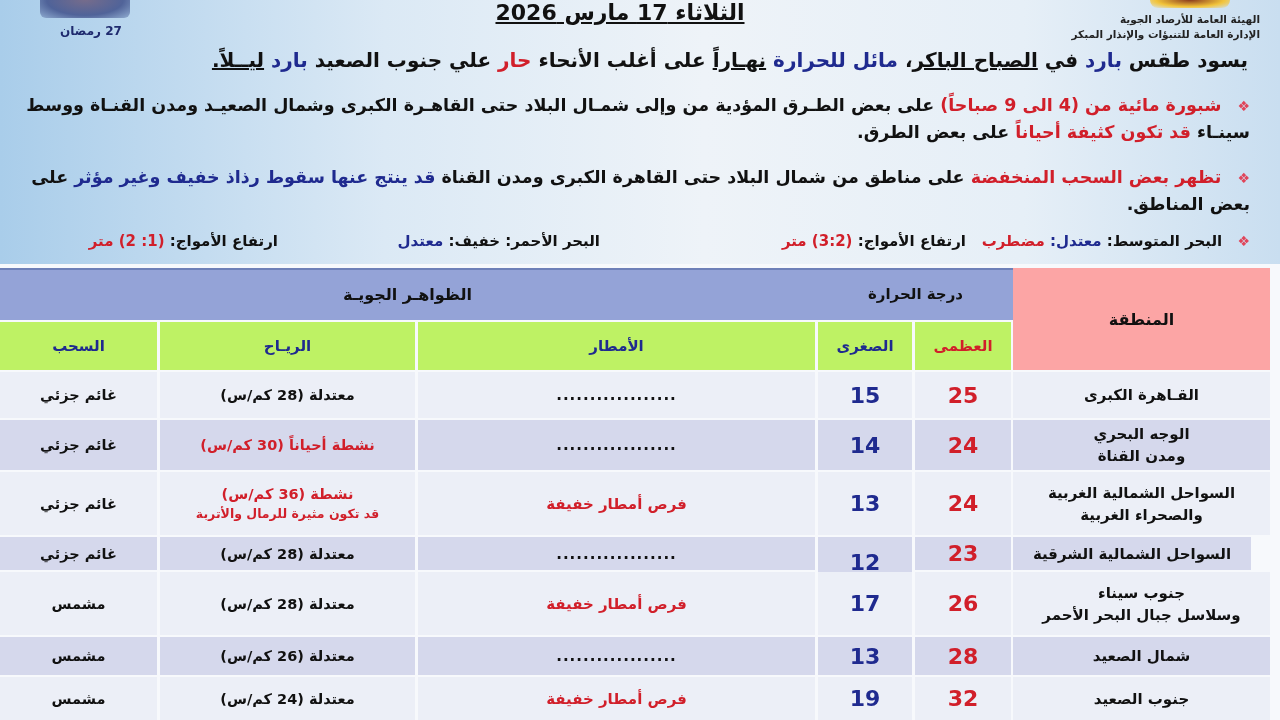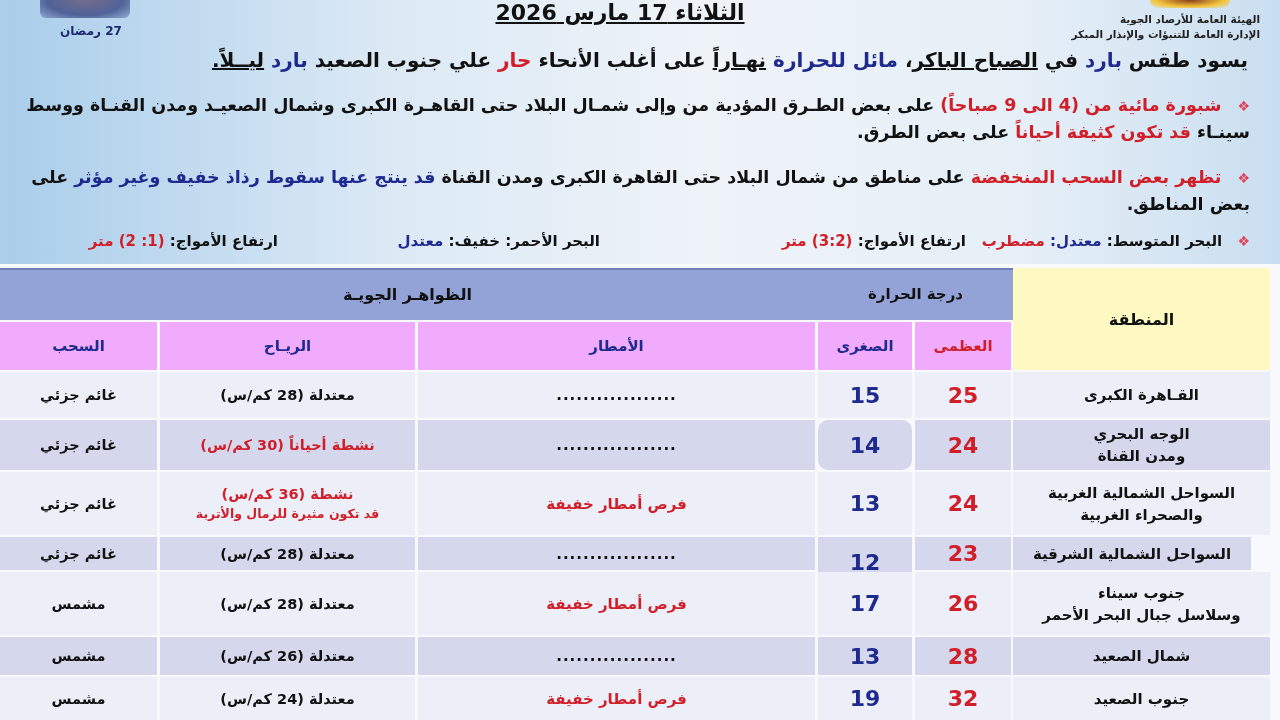--- a/index.html
+++ b/index.html
@@ -30,22 +30,22 @@
   .summary { left:30px; top:48px; width:1218px; text-align:right; font-size:20px; font-weight:bold; }
   .blue { color:#1f2a8f; }
   .red { color:#d11f2a; }
   .ul { text-decoration:underline; }
   .bullet { color:#e0455a; font-size:14px; margin-left:10px; }
   .para { left:14px; width:1236px; text-align:right; font-size:17.5px; font-weight:bold; line-height:26px; }
   .seas { left:14px; top:232px; width:1236px; font-size:15px; font-weight:bold; height:26px; }
   .seas span.block { position:absolute; top:0; white-space:nowrap; }
   .hdr-band { left:0; top:268px; width:1270px; height:50px; background:#94a3d7; border-top:2px solid #6e80b8; }
   .cell { position:absolute; display:flex; align-items:center; justify-content:center; text-align:center; box-sizing:border-box; flex-direction:column; font-weight:bold; }
-  .sub { background:#f0abfc; color:#1f2a8f; font-size:15px; }
-  .region-hdr { background:#fef9c3; font-size:16px; color:#111; }
+  .sub { background:#bef264; color:#1f2a8f; font-size:15px; }
+  .region-hdr { background:#fca5a5; font-size:16px; color:#111; }
   .r-odd { background:#eceff7; }
   .r-even { background:#d5d8ec; }
   .region-cell { font-size:15px; color:#111; line-height:22px; }
   .tmax { color:#d11f2a; font-size:22px; }
   .tmin { color:#1f2a8f; font-size:22px; }
   .txt { font-size:14.5px; color:#111; line-height:20px; }
   .dots { font-size:15px; color:#111; letter-spacing:1px; }
   .rain-red { color:#d11f2a; font-size:15px; }
   .small-red { color:#d11f2a; font-size:12.5px; }
 </style>
@@ -146,21 +146,21 @@
       </div>
     </div>
     <div>
       <div class="cell r-even region-cell" style="left:1013px;top:420px;width:257px;height:50px;">
         <span>الوجه البحري</span>
         <span>ومدن القناة</span>
       </div>
       <div class="cell r-even tmax" style="left:915px;top:420px;width:96px;height:50px;">
         <span>24</span>
       </div>
-      <div class="cell r-even tmin" style="left:818px;top:420px;width:94px;height:50px;border-radius:10px;">
+      <div class="cell r-even tmin" style="left:818px;top:420px;width:94px;height:50px;">
         <span>14</span>
       </div>
       <div class="cell r-even txt" style="left:418px;top:420px;width:397px;height:50px;">
         <span class="dots">..................</span>
       </div>
       <div class="cell r-even txt" style="left:160px;top:420px;width:255px;height:50px;">
         <span class="red" style="font-size:14.5px;">نشطة أحياناً (30 كم/س)</span>
       </div>
       <div class="cell r-even txt" style="left:0px;top:420px;width:157px;height:50px;">
         <span>غائم جزئي</span>

